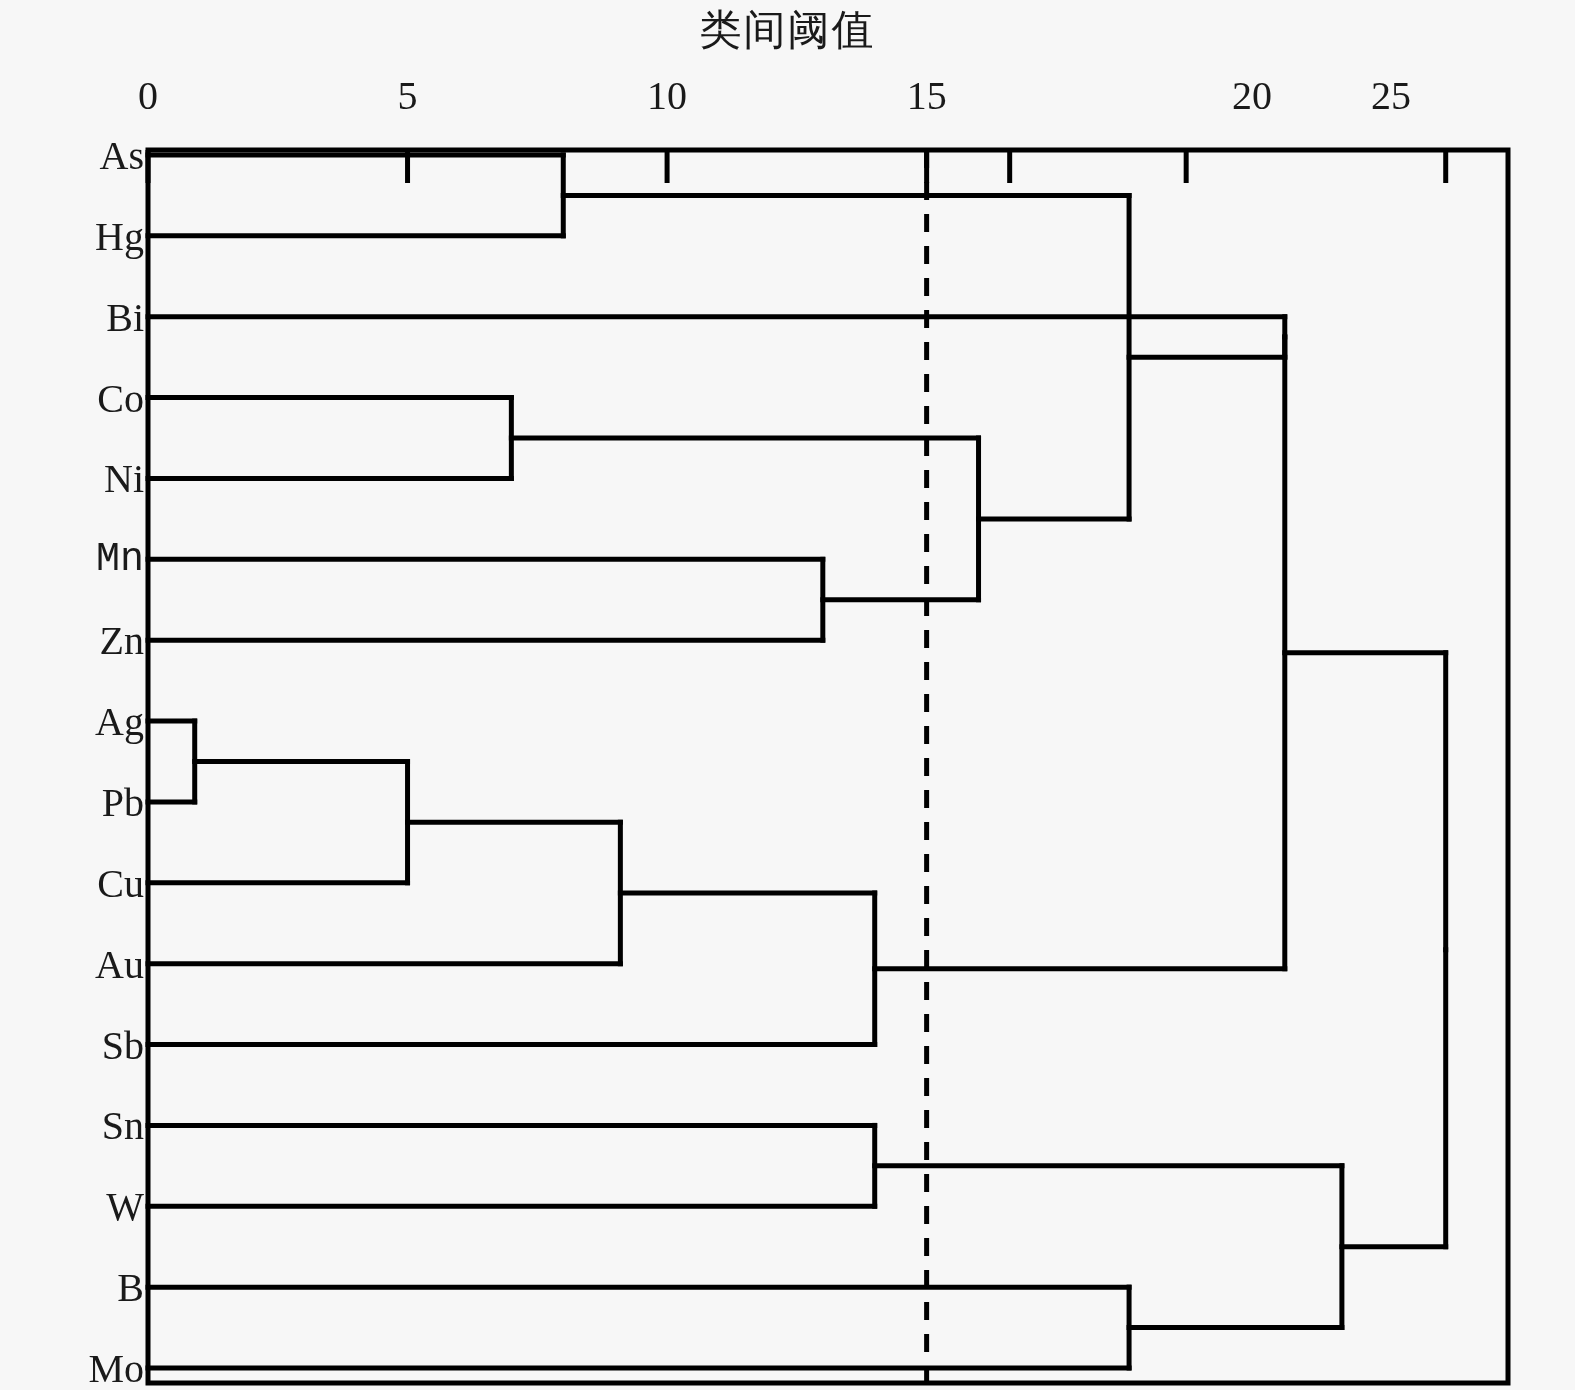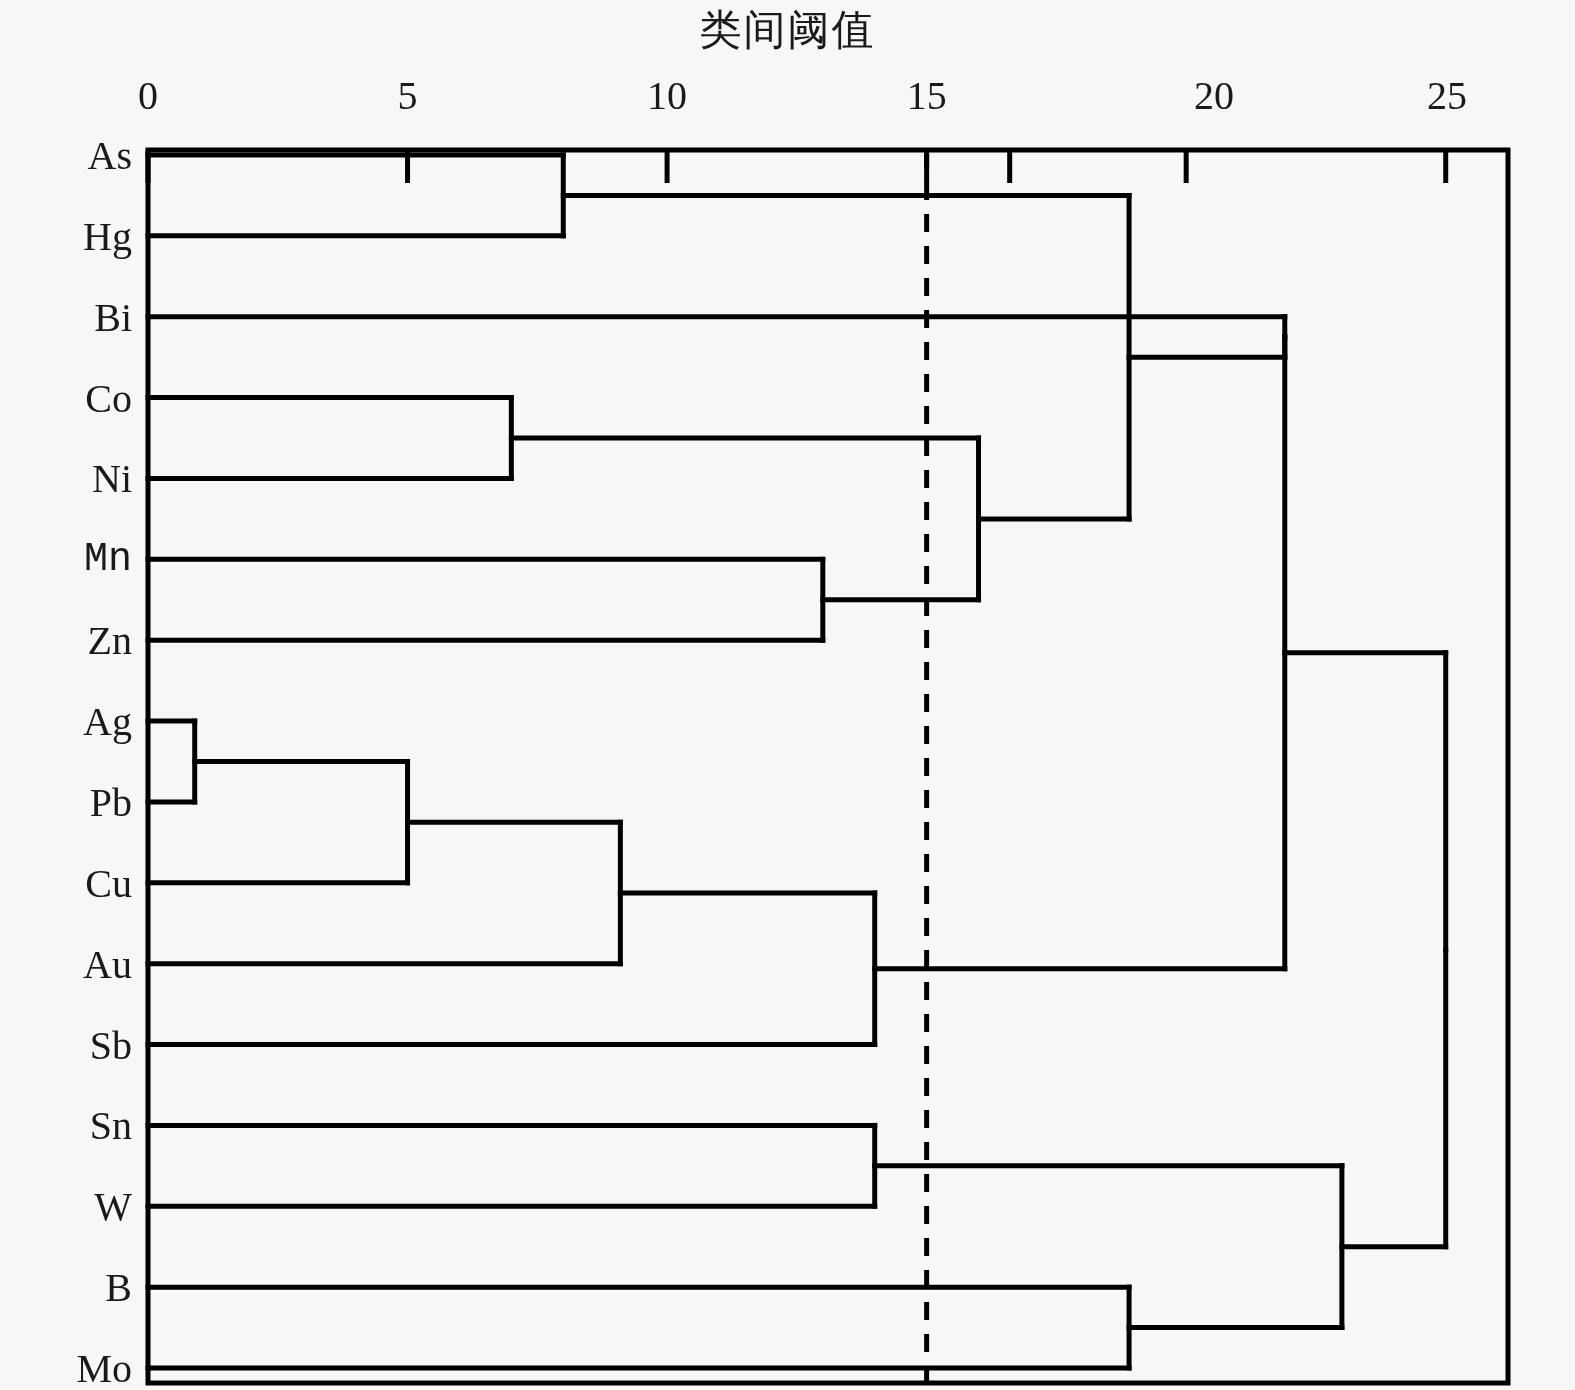--- a/index.html
+++ b/index.html
@@ -19,38 +19,37 @@
     position:absolute;top:72px;
     font-size:40px;color:#1a1a1a;
     transform:translateX(-50%);
     text-align:center;white-space:nowrap;
   }
   .leaf-label{
     position:absolute;
     font-size:40px;color:#1a1a1a;
     transform:translate(-100%,-50%);
     text-align:right;white-space:nowrap;
-    padding-right:12px;
   }
   svg#dendro{position:absolute;left:0;top:0;}
 </style>
 </head>
 <body>
 
 <div id="root">
 
   <div id="chart-title">类间阈值</div>
 
   <div id="tick-labels">
       <div class="tick-label" style="left: 148px;">0</div>
       <div class="tick-label" style="left: 407.542px;">5</div>
       <div class="tick-label" style="left: 667.084px;">10</div>
       <div class="tick-label" style="left: 926.626px; text-align: center;">15</div>
-      <div class="tick-label" style="left: 1214px;">20</div>
-      <div class="tick-label" style="left: 1447px;">25</div>
+      <div class="tick-label" style="left: 1252px;">20</div>
+      <div class="tick-label" style="left: 1391px;">25</div>
     </div>
   <div id="leaf-labels">
       <div class="leaf-label" style="left: 144px; top: 155px;">As</div>
       <div class="leaf-label" style="left: 144px; top: 235.867px;">Hg</div>
       <div class="leaf-label" style="left: 144px; top: 316.733px;">Bi</div>
       <div class="leaf-label" style="left: 144px; top: 397.6px;">Co</div>
       <div class="leaf-label" style="left: 144px; top: 478.467px; font-family: Liberation Serif, serif;">Ni</div>
       <div class="leaf-label" style="left: 144px; top: 559.333px; font-family: Liberation Mono, monospace;">Mn</div>
       <div class="leaf-label" style="left: 144px; top: 640.2px; font-family: Liberation Serif, serif;">Zn</div>
       <div class="leaf-label" style="left: 144px; top: 721.067px;">Ag</div>

